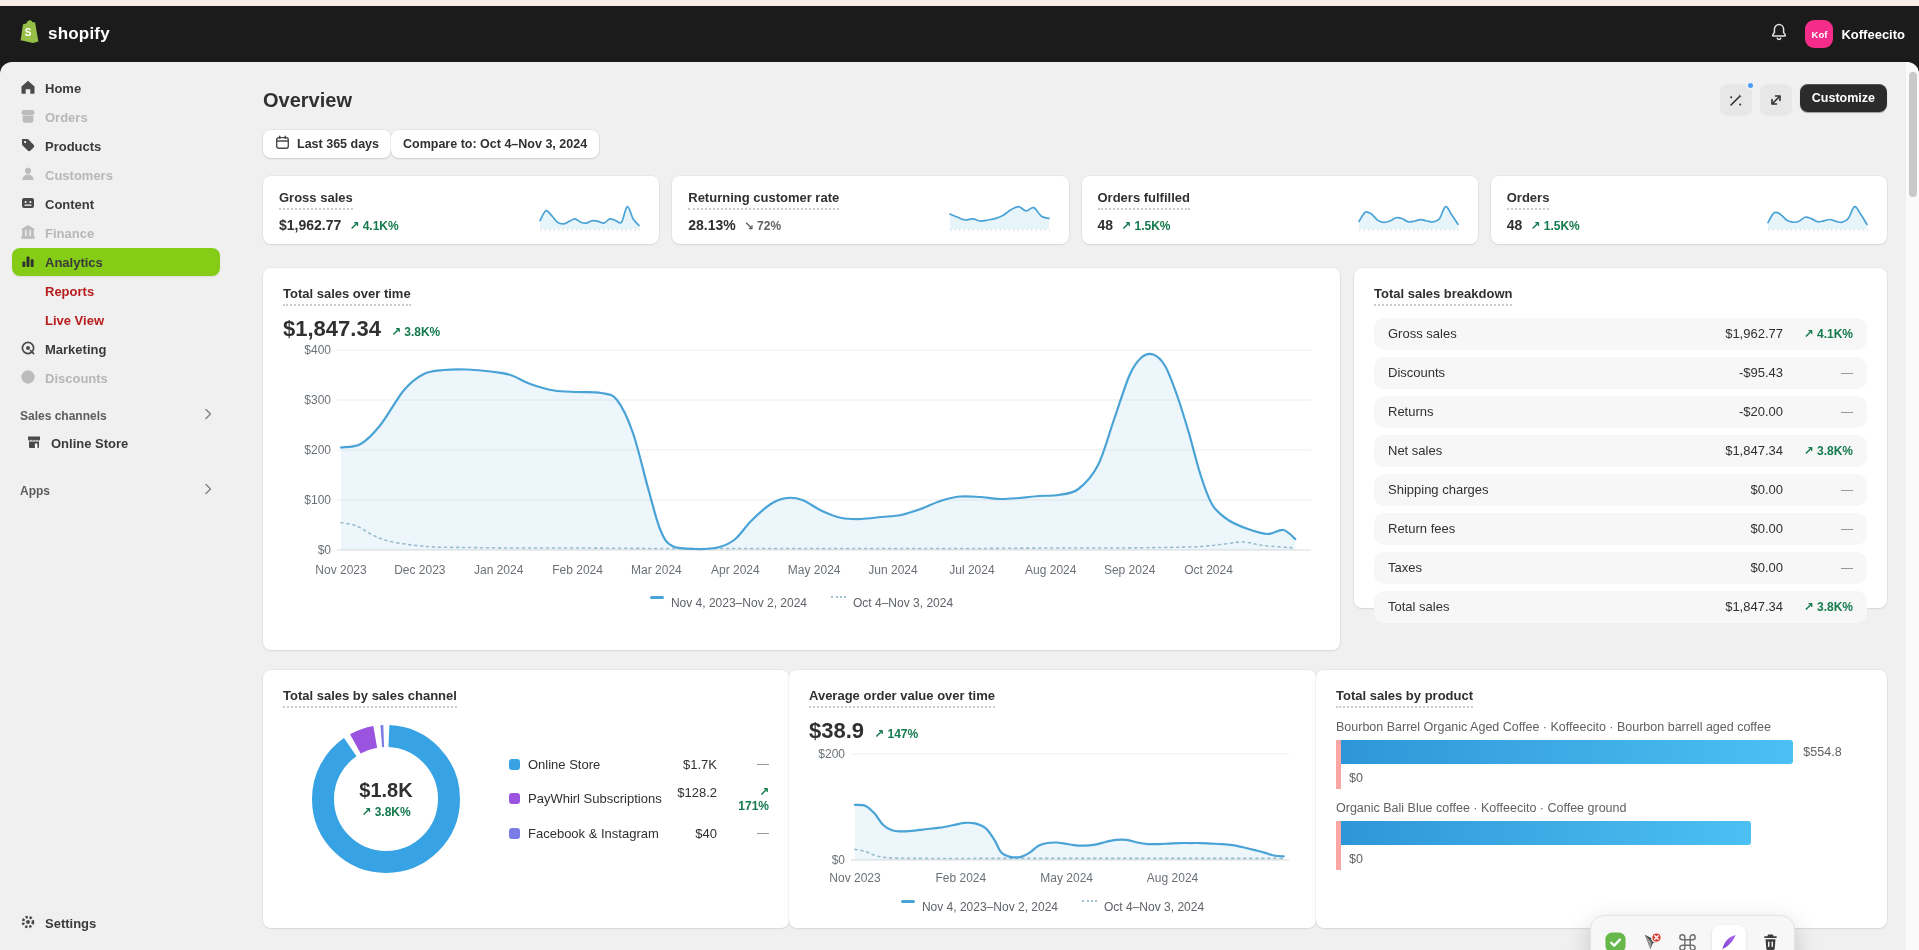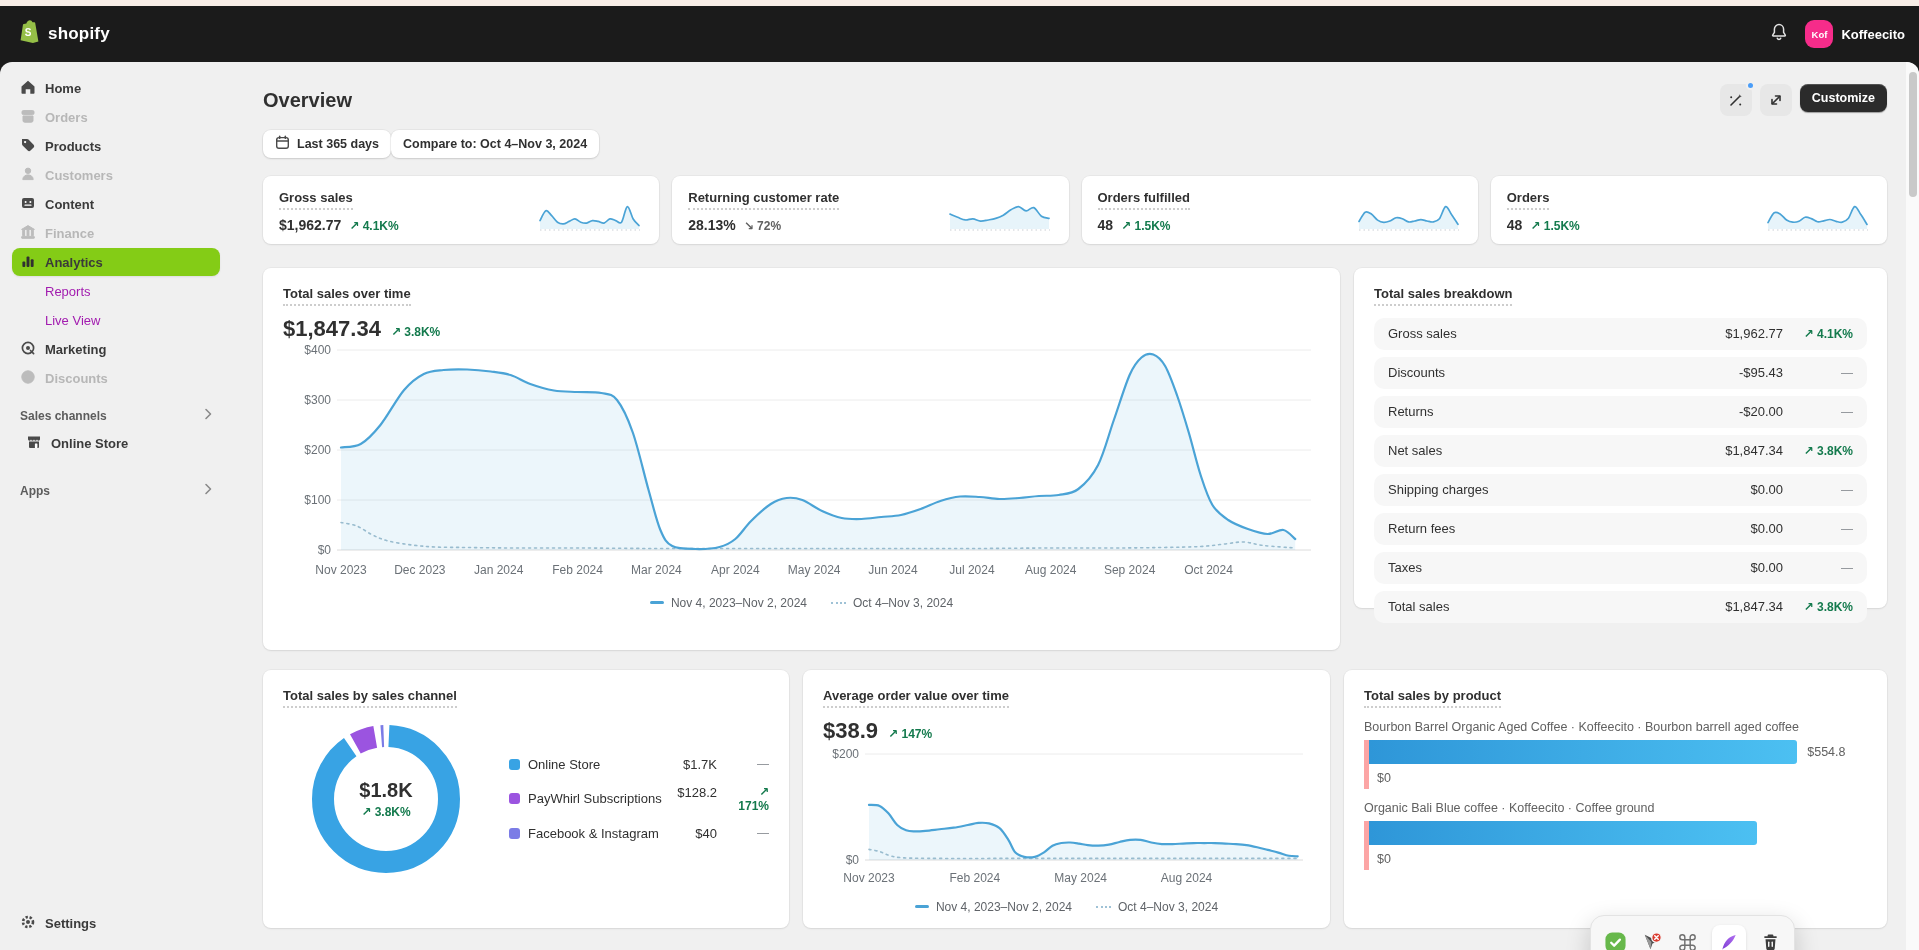--- a/index.html
+++ b/index.html
@@ -19,21 +19,21 @@
   
   .app{position:relative;height:888px;background:#1b1b1b}
   .surface{position:absolute;inset:0;background:#f0f0f0;border-radius:12px 12px 0 0;overflow:hidden}
   
   .sidebar{position:absolute;left:0;top:0;bottom:0;width:232px;padding:12px 12px;font-size:13px}
   .nav-item{height:28px;display:flex;align-items:center;gap:9px;padding:0 8px;border-radius:8px;font-weight:700;color:#3a3a3a;cursor:pointer;margin-bottom:1px}
   .nav-item svg{flex:0 0 16px}
   .nav-item.active{background:#84cc16;box-shadow:0 1px 2px rgba(0,0,0,.08)}
   .nav-item.disabled{color:#b7b7b7;cursor:default}
   .nav-item.disabled svg *{fill:#bcbcbc!important;stroke:#bcbcbc!important}
-  .nav-item.sub{padding-left:33px;font-weight:400;color:#a21caf}
+  .nav-item.sub{padding-left:33px;font-weight:700;color:#b91c1c}
   .nav-section{margin:16px 0 6px;display:flex;align-items:flex-end;justify-content:space-between;padding:0 8px;font-size:12px;font-weight:700;color:#5c5c5c;cursor:pointer}
   .settings-item{position:absolute;bottom:12px;left:12px;right:12px}
   
   .content{position:absolute;left:232px;right:0;top:0;bottom:0;padding:20px 32px 0 31px}
   .scroll-track{position:absolute;right:0;top:0;bottom:0;width:13px;background:#fafafa;border-radius:0 12px 0 0}
   .scroll-thumb{position:absolute;top:10px;right:2px;width:8px;height:125px;background:#c9c9c9;border-radius:4px}
   .page-head{display:flex;align-items:center;height:36px;margin-bottom:12px}
   .page-title{font-size:20px;font-weight:700}
   .head-actions{margin-left:auto;display:flex;gap:8px}
   .icon-btn{width:32px;height:32px;border-radius:8px;background:#e7e7e7;display:grid;place-items:center;cursor:pointer;position:relative}
@@ -56,24 +56,24 @@
   .row2{display:flex;gap:14px;margin-bottom:20px}
   .card-sales{width:1077px;height:382px;padding:16px 20px}
   .card-breakdown{flex:1;height:340px;padding:16px 20px}
   .bigval{margin-top:10px;display:flex;align-items:baseline;gap:10px}
   .bigval .v{font-size:22px;font-weight:700}
   .brows{margin-top:12px}
   .brow{height:32px;background:#f7f7f7;border-radius:10px;display:flex;align-items:center;padding:0 14px;margin-bottom:7px;font-size:13px}
   .b-right{margin-left:auto;display:flex;align-items:center;gap:14px}
   .b-delta{width:56px;text-align:right}
   .legend{display:flex;gap:24px;justify-content:center;font-size:12px;color:#5f6368;margin-top:8px;align-items:center}
-  .legend-item{display:flex;align-items:center;gap:7px}
+  .legend-item{display:flex;gap:7px}
   .sw-solid{width:14px;height:3px;border-radius:2px;background:#4aa3d6}
   .sw-dotted{width:15px;border-bottom:2px dotted #9fc2d6;height:0}
-  .row3{display:flex;gap:14px}
+  .row3{display:flex;}
   .card-channel{width:526px;height:258px;padding:16px 20px}
   .card-aov{width:527px;height:258px;padding:16px 20px}
   .card-products{flex:1;height:258px;padding:16px 20px}
   .channel-body{display:flex;gap:38px;margin-top:6px}
   .donut-wrap{position:relative;width:170px;height:170px;margin-left:18px}
   .donut-center{position:absolute;inset:0;display:flex;flex-direction:column;align-items:center;justify-content:center;gap:3px}
   .donut-center .v{font-size:20px;font-weight:700}
   .ch-legend{flex:1;display:flex;flex-direction:column;justify-content:center;gap:13px;max-width:268px;font-size:13px}
   .ch-row{display:flex;align-items:center;gap:8px}
   .ch-sw{width:11px;height:11px;border-radius:3px;flex:0 0 11px}

